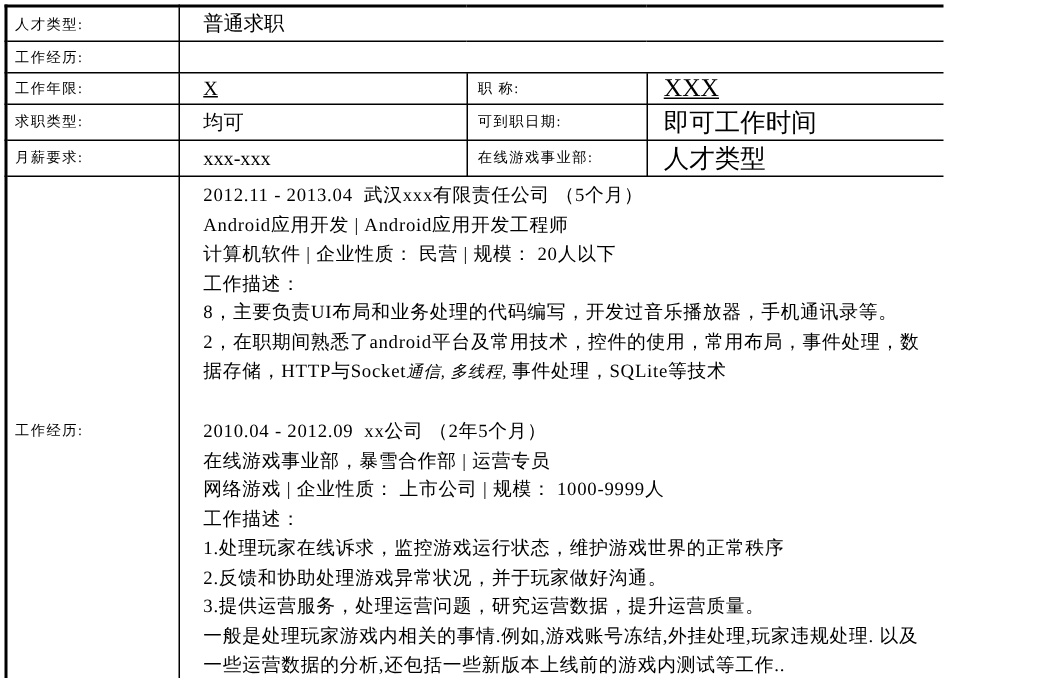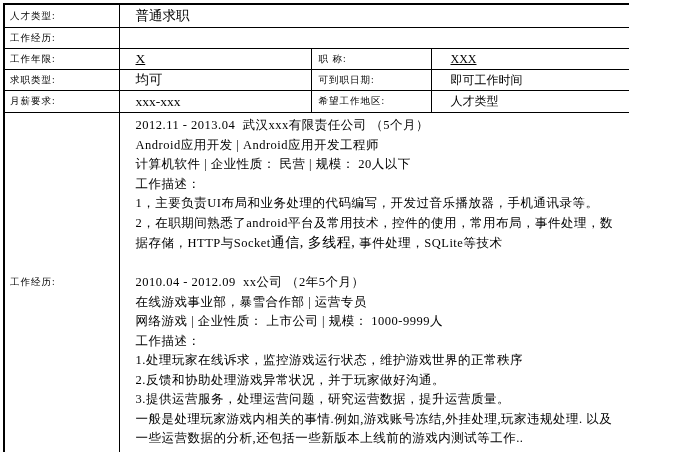--- a/index.html
+++ b/index.html
@@ -23,32 +23,32 @@
   }
   td.label2{
     font-size:9.5px;padding-left:7px;letter-spacing:1px;
     white-space:pre-wrap;
     margin-left:20px;
   }
   td.value{
     font-size:13.5px;padding-left:16px;white-space:pre-wrap;
   }
   td.value2{
-    font-size:12px;padding-left:19px;white-space:pre-wrap;
+    font-size:17px;padding-left:11px;white-space:pre-wrap;
   }
   .u{text-decoration:underline;}
   td.exp{
     vertical-align:top;padding:3px 15px 2px 16px;
     font-size:12.5px;
   }
   .line{
     line-height:19.5px;min-height:19.5px;white-space:pre-wrap;
     letter-spacing:0.5px;
   }
-  .small{font-size:14px;}
+  .small{font-size:11px;font-style:italic;}
 </style>
 </head>
 <body>
 
 <div class="page">
   <table class="resume">
     <colgroup>
       <col style="width:115px">
       <col style="width:192px">
       <col style="width:120px">
@@ -76,32 +76,32 @@
     <tr>
       <td class="label" style="height:20px">求职类型:</td>
       <td class="value">均可</td>
       <td class="label2">可到职日期:</td>
       <td class="value2">即可工作时间</td>
     </tr>
 
     <tr>
       <td class="label" style="height:21px">月薪要求:</td>
       <td class="value">xxx-xxx</td>
-      <td class="label2">希望工作地区:</td>
+      <td class="label2">在线游戏事业部:</td>
       <td class="value2">人才类型</td>
     </tr>
 
     <tr>
       <td class="label" style="height:339px">工作经历:</td>
       <td class="exp" colspan="3">
         <div class="line">2012.11 - 2013.04  武汉xxx有限责任公司 （5个月）</div>
         <div class="line">Android应用开发 | Android应用开发工程师</div>
         <div class="line">计算机软件 | 企业性质： 民营 | 规模： 20人以下</div>
         <div class="line">工作描述：</div>
-        <div class="line">1，主要负责UI布局和业务处理的代码编写，开发过音乐播放器，手机通讯录等。</div>
+        <div class="line">8，主要负责UI布局和业务处理的代码编写，开发过音乐播放器，手机通讯录等。</div>
         <div class="line">2，在职期间熟悉了android平台及常用技术，控件的使用，常用布局，事件处理，数</div>
         <div class="line"><span>据存储，HTTP与Socket</span><span class="small">通信, 多线程, </span><span>事件处理，SQLite等技术</span></div>
         <div class="line"></div>
         <div class="line">2010.04 - 2012.09  xx公司 （2年5个月）</div>
         <div class="line">在线游戏事业部，暴雪合作部 | 运营专员</div>
         <div class="line">网络游戏 | 企业性质： 上市公司 | 规模： 1000-9999人</div>
         <div class="line">工作描述：</div>
         <div class="line">1.处理玩家在线诉求，监控游戏运行状态，维护游戏世界的正常秩序</div>
         <div class="line">2.反馈和协助处理游戏异常状况，并于玩家做好沟通。</div>
         <div class="line">3.提供运营服务，处理运营问题，研究运营数据，提升运营质量。</div>

